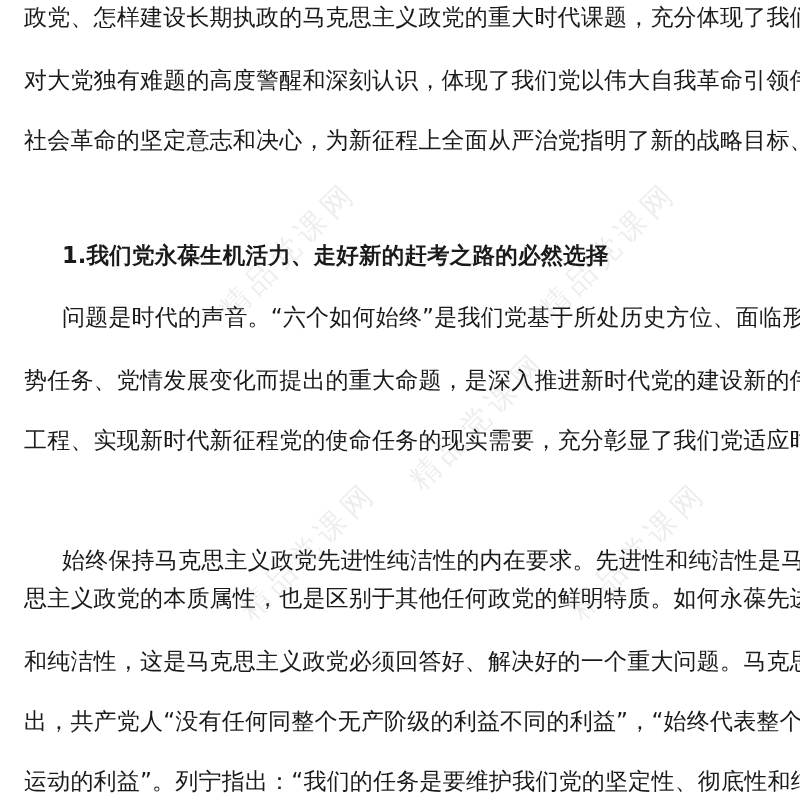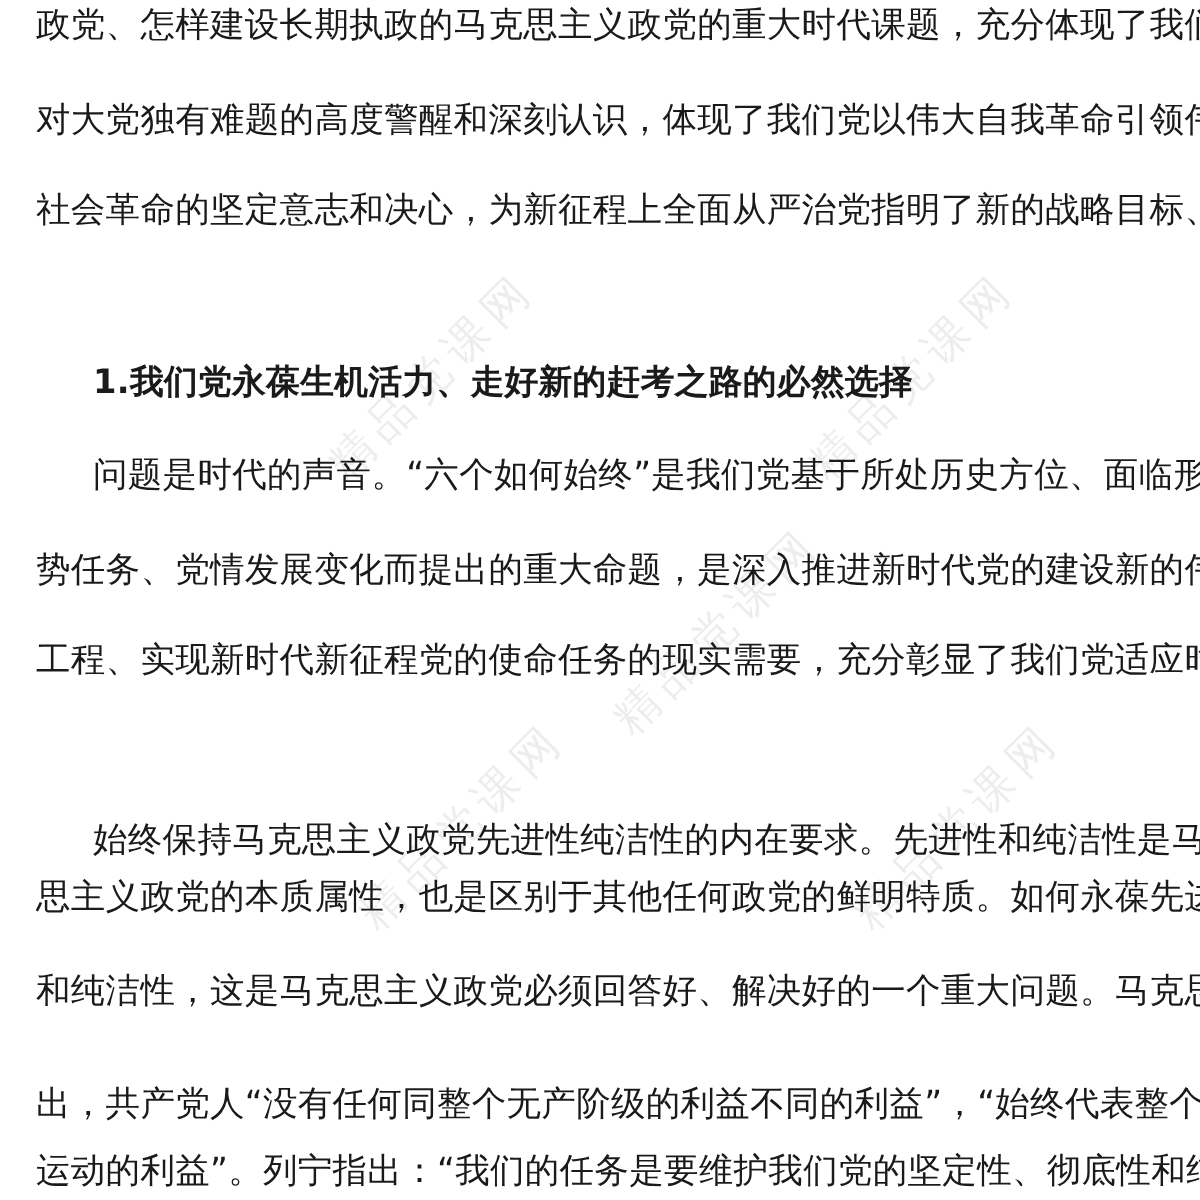--- a/index.html
+++ b/index.html
@@ -33,21 +33,21 @@
 
   <div class="line indent heading" style="top: 240px;">1.我们党永葆生机活力、走好新的赶考之路的必然选择</div>
 
   <div class="line indent" style="top: 302px;">问题是时代的声音。“六个如何始终”是我们党基于所处历史方位、面临形</div>
   <div class="line" style="top: 365px;">势任务、党情发展变化而提出的重大命题，是深入推进新时代党的建设新的伟大</div>
   <div class="line" style="top: 425px;">工程、实现新时代新征程党的使命任务的现实需要，充分彰显了我们党适应时代、</div>
 
   <div class="line indent" style="top: 545px;">始终保持马克思主义政党先进性纯洁性的内在要求。先进性和纯洁性是马克</div>
 <div class="line" style="top: 583px;">思主义政党的本质属性，也是区别于其他任何政党的鲜明特质。如何永葆先进性</div>
     <div class="line" style="top: 646px;">和纯洁性，这是马克思主义政党必须回答好、解决好的一个重大问题。马克思指</div>
-    <div class="line" style="top: 721px;">出，共产党人“没有任何同整个无产阶级的利益不同的利益”，“始终代表整个</div>
+    <div class="line" style="top: 706px;">出，共产党人“没有任何同整个无产阶级的利益不同的利益”，“始终代表整个</div>
     <div class="line" style="top: 766px;">运动的利益”。列宁指出：“我们的任务是要维护我们党的坚定性、彻底性和纯</div>
   </div>
 
 <style>
   .page .line:nth-child(1){top:2px;}
   .page .line:nth-child(2){top:79px;}
   .page .line:nth-child(3){top:156px;}
   .page .line:nth-child(4){top:233px;}
 </style>
 

